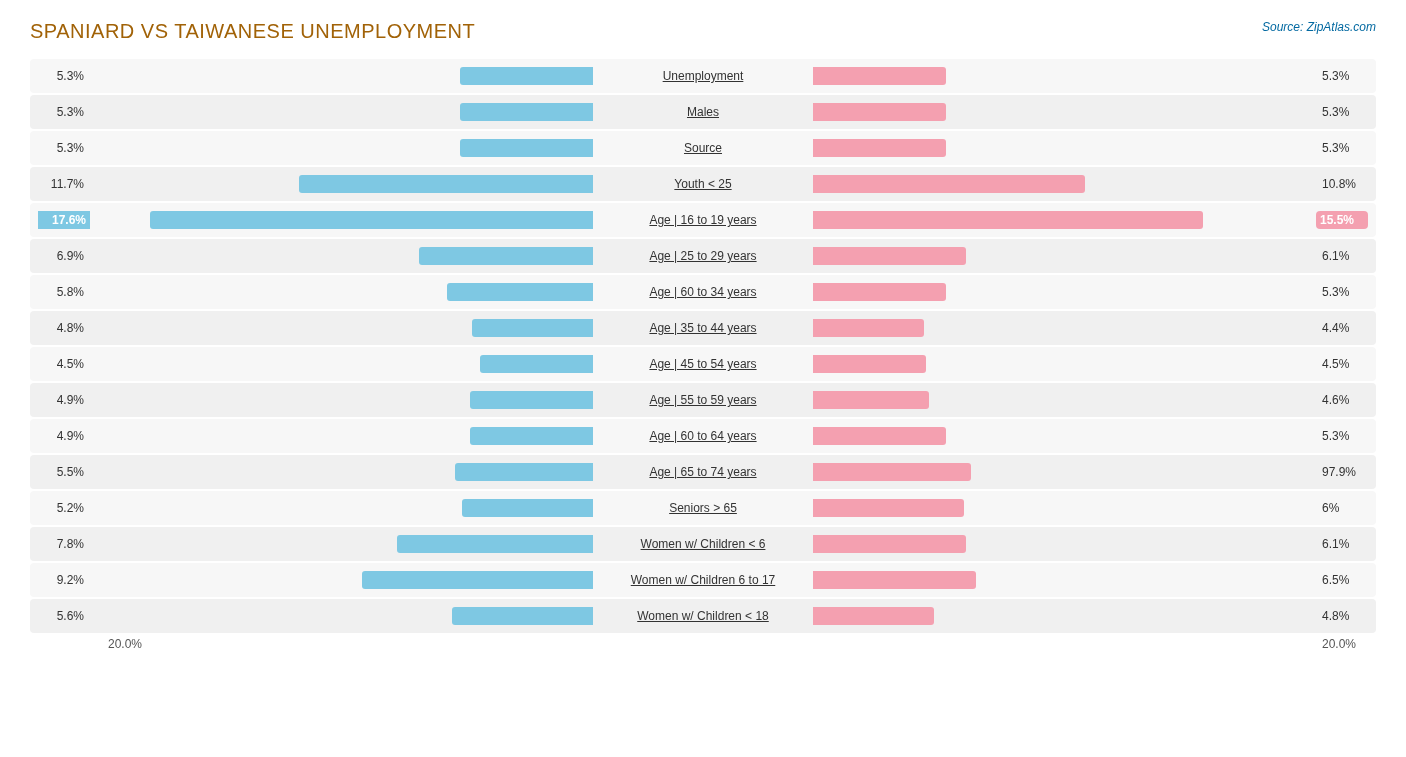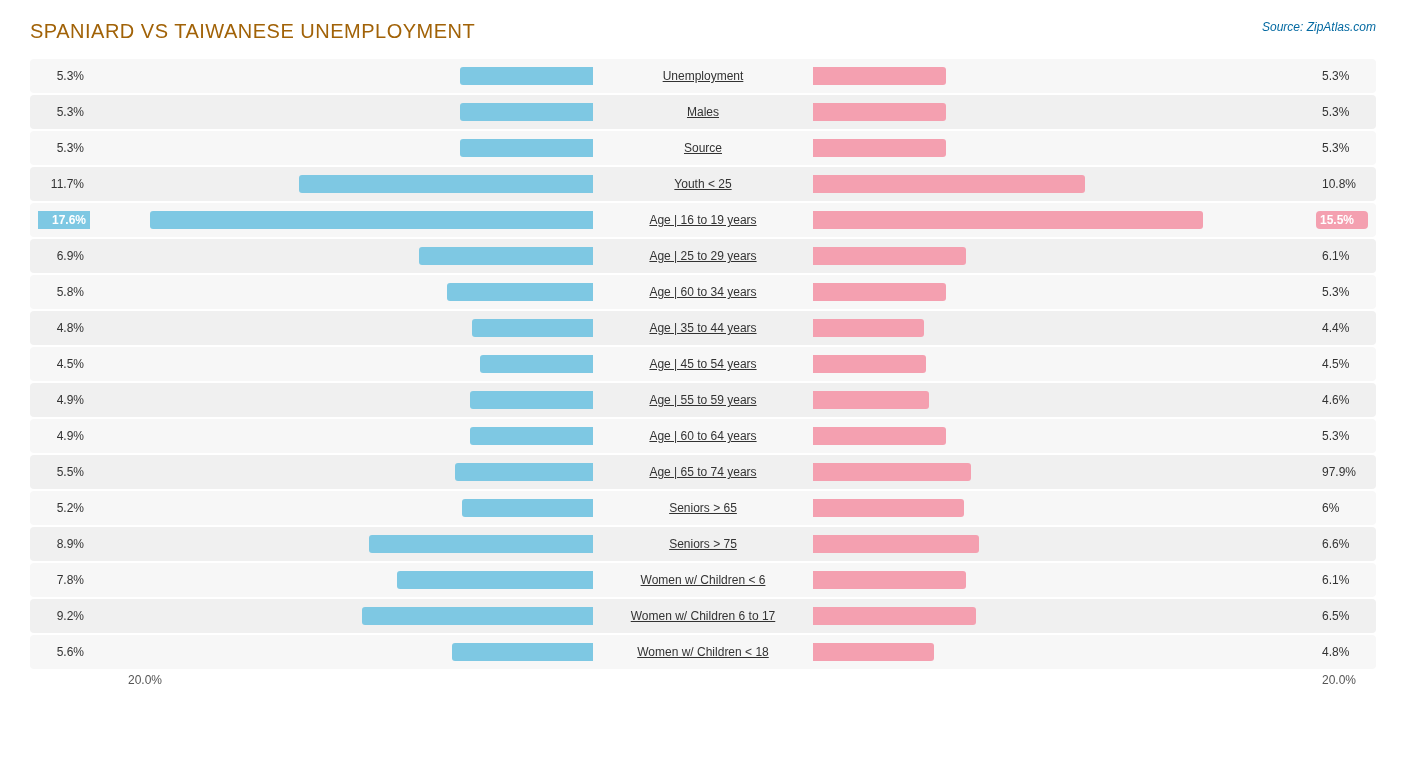--- a/index.html
+++ b/index.html
@@ -140,21 +140,20 @@
     }
     .legend-box-blue { background: #7ec8e3; }
     .legend-box-pink { background: #f4a0b0; }
     
     .axis-labels-row {
       display: flex;
       align-items: center;
       width: 100%;
       padding: 2px 8px 0 8px;
       margin-top: 0;
-      gap: 20px;
     }
     .axis-labels-left-space { width: 52px; flex-shrink: 0; }
   </style>
 </head>
 <body>
 
 <div class="chart-container">
   <div class="chart-header">
     <span class="chart-title">SPANIARD VS TAIWANESE UNEMPLOYMENT</span>
     <span class="chart-source">Source: ZipAtlas.com</span>
@@ -324,33 +323,20 @@
         </div>
         <div class="row-label">Seniors &gt; 65</div>
         <div class="right-bar-wrap">
           <div class="right-bar" style="width:30%;"></div>
         </div>
         <div class="right-val">6%</div>
       </div>
     </div>
       <div class="bar-row">
       <div class="row-inner">
-        <div class="left-val">8.9%</div>
-        <div class="left-bar-wrap">
-          <div class="left-bar" style="width:44.5%;"></div>
-        </div>
-        <div class="row-label">Seniors &gt; 75</div>
-        <div class="right-bar-wrap">
-          <div class="right-bar" style="width:32.99999999999999%;"></div>
-        </div>
-        <div class="right-val">6.6%</div>
-      </div>
-    </div>
-      <div class="bar-row">
-      <div class="row-inner">
         <div class="left-val">7.8%</div>
         <div class="left-bar-wrap">
           <div class="left-bar" style="width:39%;"></div>
         </div>
         <div class="row-label">Women w/ Children &lt; 6</div>
         <div class="right-bar-wrap">
           <div class="right-bar" style="width:30.5%;"></div>
         </div>
         <div class="right-val">6.1%</div>
       </div>

